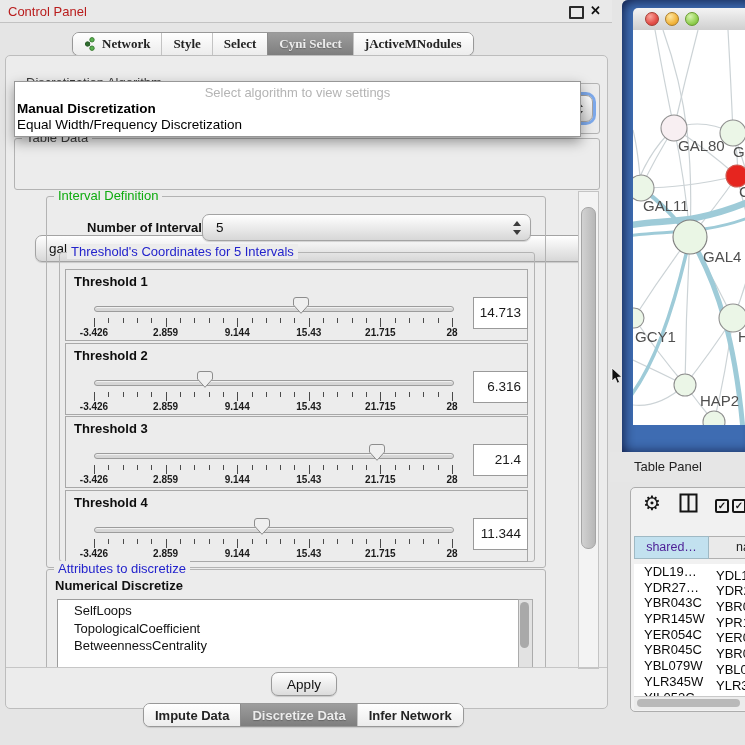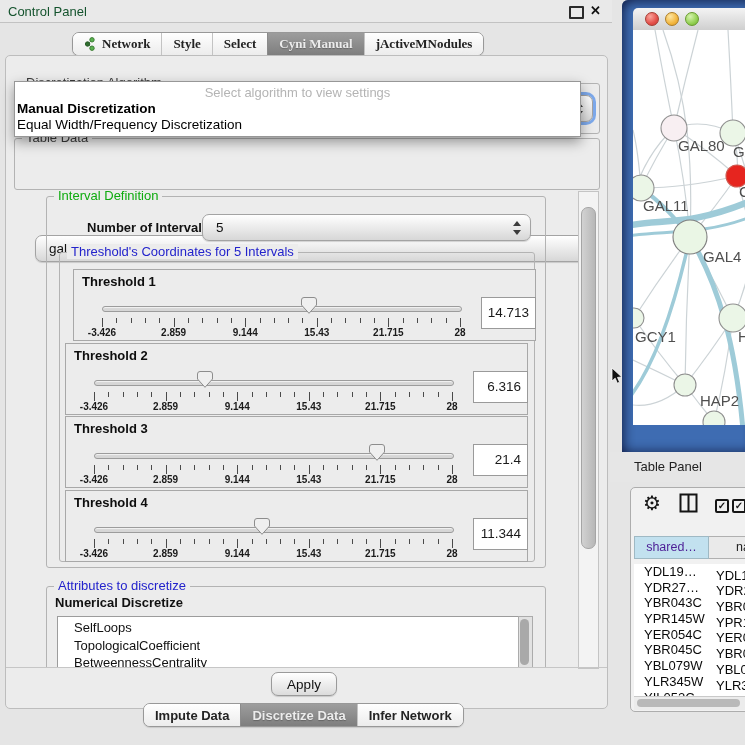--- a/index.html
+++ b/index.html
@@ -2,21 +2,21 @@
 <html><head>
 <meta charset="utf-8">
 <style>
   html,body{margin:0;padding:0;}
   .stage{position:relative;width:745px;height:745px;overflow:hidden;background:#e5e5e5;
          font-family:"Liberation Sans",sans-serif;font-size:13px;color:#1a1a1a;}
 
   
   .titlebar{position:absolute;left:0;top:0;width:612px;height:22px;background:#e9e9e9;
             border-bottom:1px solid #c2c2c2;}
-  .tb-title{position:absolute;left:8px;top:4px;font-size:13px;color:#14532d;}
+  .tb-title{position:absolute;left:8px;top:4px;font-size:13px;color:#b91c1c;}
   .float-ico{position:absolute;left:569px;top:6px;width:11px;height:9px;border:2px solid #2a2a2a;border-radius:1px;}
   .close-ico{position:absolute;left:590px;top:3px;font-size:13px;font-weight:bold;color:#111;}
 
   
   .tabbar{position:absolute;display:flex;height:22px;border:1px solid #989898;border-radius:7px;
           overflow:hidden;background:#fdfdfd;box-shadow:0 1px 1px rgba(0,0,0,0.12);}
   .tabbar.top{left:72px;top:32px;font-family:Liberation Serif, serif;}
   .tabbar.bottom{left:143px;top:703px;}
   .tab{display:flex;align-items:center;gap:5px;padding:0 11px;font-size:13px;font-weight:600;color:#232323;
        background:linear-gradient(#ffffff,#ececec);border-left:1px solid #c3c3c3;cursor:default;}
@@ -65,21 +65,21 @@
             border:1px solid #9c9c9c;border-radius:3px;box-shadow:inset 0 1px 1px rgba(255,255,255,0.7);}
   .sl-thumb{position:absolute;top:27px;width:16px;height:17px;}
   .tick{position:absolute;width:1px;background:#4a4a4a;top:48px;}
   .tick.minor{height:5px;}
   .tick.major{height:9px;}
   .axis-lab{position:absolute;top:57px;width:52px;margin-left:-26px;text-align:center;
             font-size:10px;font-weight:bold;color:#1a1a1a;}
   .thr-value{position:absolute;left:407px;top:27px;width:47px;height:30px;background:#fff;
              border:1px solid #9a9a9a;text-align:right;padding-right:6px;line-height:30px;font-size:13.5px;}
 
-  .attr-group{left:32px;top:395px;width:498px;height:120px;}
+  .attr-group{left:32px;top:378px;width:498px;height:120px;}
   .attr-label{position:absolute;left:8px;top:8px;font-weight:bold;font-size:13px;color:#111;}
   .attr-list{position:absolute;left:10px;top:29px;width:476px;height:88px;}
   .attr-items{position:absolute;left:0;top:0;width:460px;height:100%;background:#fff;border:1px solid #9c9c9c;overflow:hidden;}
   .attr-item{padding-left:16px;line-height:17.6px;font-size:13px;color:#111;white-space:nowrap;}
   .list-scrollbar{position:absolute;right:0;top:0;width:13px;height:100%;background:#e2e2e2;border:1px solid #ababab;}
   .list-thumb{position:absolute;left:1px;top:2px;width:9px;height:46px;background:#a9a9a9;border-radius:5px;}
 
   .main-scrollbar{position:absolute;left:572px;top:135px;width:19px;height:476px;background:#f3f3f3;
                   border:1px solid #c4c4c4;}
   .ms-thumb{position:absolute;left:2px;top:15px;width:13px;height:340px;border-radius:7px;
@@ -149,21 +149,21 @@
         </svg>
         <span>Network</span>
       </div>
       <div class="tab">
         <span>Style</span>
       </div>
       <div class="tab">
         <span>Select</span>
       </div>
       <div class="tab active">
-        <span>Cyni Manual</span>
+        <span>Cyni Select</span>
       </div>
       <div class="tab">
         <span>jActiveMNodules</span>
       </div>
     </div>
 
   <div class="main-panel">
 
     <div class="group algo-group">
       <span class="group-title">Discretization Algorithm</span>
@@ -193,21 +193,21 @@
       <div class="group interval-group">
         <span class="group-title green">Interval Definition</span>
         <span class="ni-label">Number of Intervals</span>
         <div class="combo ni-combo">
           <span class="combo-text">5</span>
           <span class="combo-arrows"></span>
         </div>
         <div class="group thr-group">
           <span class="group-title blue">Threshold's Coordinates for 5 Intervals</span>
           <div id="thresholdPanels">
-              <div class="threshold-panel" style="top: 16px; margin-left: 8px;">
+              <div class="threshold-panel" style="top: 16px;">
                 <div class="thr-label">Threshold 1</div>
                 <div class="sl-track"></div>
                 <div class="tick major" style="left: 28px;"></div>
                 <div class="tick minor" style="left: 42.32px;"></div>
                 <div class="tick minor" style="left: 56.64px;"></div>
                 <div class="tick minor" style="left: 70.96px;"></div>
                 <div class="tick minor" style="left: 85.28px;"></div>
                 <div class="tick major" style="left: 99.6px;"></div>
                 <div class="tick minor" style="left: 113.92px;"></div>
                 <div class="tick minor" style="left: 128.24px;"></div>

